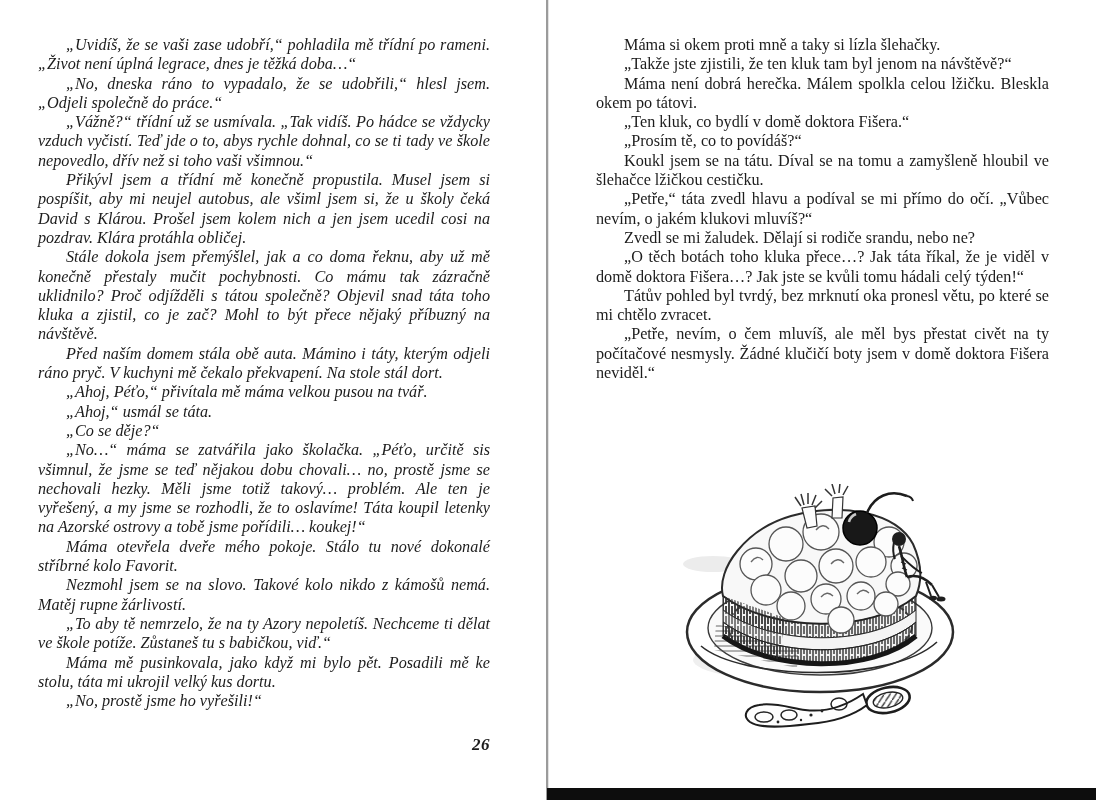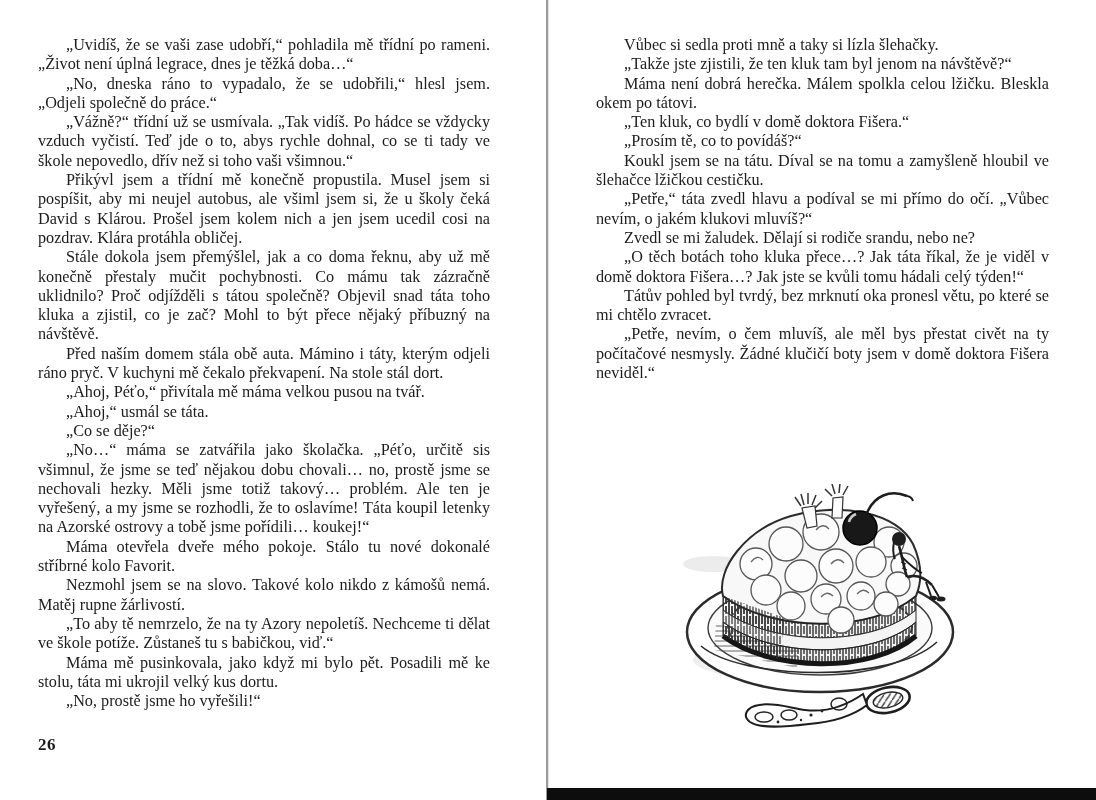--- a/index.html
+++ b/index.html
@@ -1,29 +1,29 @@
 <!DOCTYPE html>
 <html><head>
 <meta charset="utf-8">
 <style>
   html,body{margin:0;padding:0;background:#ffffff;}
   .spread{position:relative;width:1096px;height:800px;background:#ffffff;overflow:hidden;
           font-family:"Liberation Serif","DejaVu Serif",serif;color:#1c1c1c;}
   .page{position:absolute;top:0;height:800px;width:547px;background:#ffffff;}
-  .page.left{left:0;}
+  .page.left{left:0;font-style:italic;}
   .page.right{left:549px;}
   .spine{position:absolute;left:546px;top:0;width:2px;height:800px;background:#9b9b9b;
          border-right:1px solid #e3e3e3;}
   .bottom-bar{position:absolute;left:547px;right:0;bottom:0;height:12px;background:#0d0d0d;}
   .text-block{position:absolute;top:36px;font-size:16.2px;line-height:19.3px;
               text-align:justify;}
   .page.left .text-block{left:38px;width:452px;}
   .page.right .text-block{left:47px;width:453px;}
   .text-block p{margin:0;text-indent:28px;}
-  .page-number{position:absolute;left:38px;width:452px;top:735px;text-align:left;
+  .page-number{position:absolute;left:38px;width:452px;top:735px;text-align:right;
                font-weight:700;font-size:17px;letter-spacing:.5px;}
   .illustration{position:absolute;left:112px;top:484px;width:312px;height:264px;}
 </style>
 </head>
 <body>
 
 <div class="spread">
 
   <div class="page left">
     <div class="text-block">
@@ -43,21 +43,21 @@
         <p>Máma mě pusinkovala, jako když mi bylo pět. Posadili mě ke stolu, táta mi ukrojil velký kus dortu.</p>
         <p>„No, prostě jsme ho vyřešili!“</p>
       </div>
     <div class="page-number">26</div>
   </div>
 
   <div class="spine"></div>
 
   <div class="page right">
     <div class="text-block">
-        <p>Vůbec si sedla proti mně a taky si lízla šlehačky.</p>
+        <p>Máma si okem proti mně a taky si lízla šlehačky.</p>
         <p>„Takže jste zjistili, že ten kluk tam byl jenom na návštěvě?“</p>
         <p>Máma není dobrá herečka. Málem spolkla celou lžičku. Bleskla okem po tátovi.</p>
         <p>„Ten kluk, co bydlí v domě doktora Fišera.“</p>
         <p>„Prosím tě, co to povídáš?“</p>
         <p>Koukl jsem se na tátu. Díval se na tomu a zamyšleně hloubil ve šlehačce lžičkou cestičku.</p>
         <p>„Petře,“ táta zvedl hlavu a podíval se mi přímo do očí. „Vůbec nevím, o jakém klukovi mluvíš?“</p>
         <p>Zvedl se mi žaludek. Dělají si rodiče srandu, nebo ne?</p>
         <p>„O těch botách toho kluka přece…? Jak táta říkal, že je viděl v domě doktora Fišera…? Jak jste se kvůli tomu hádali celý týden!“</p>
         <p>Tátův pohled byl tvrdý, bez mrknutí oka pronesl větu, po které se mi chtělo zvracet.</p>
         <p>„Petře, nevím, o čem mluvíš, ale měl bys přestat civět na ty počítačové nesmysly. Žádné klučičí boty jsem v domě doktora Fišera neviděl.“</p>

